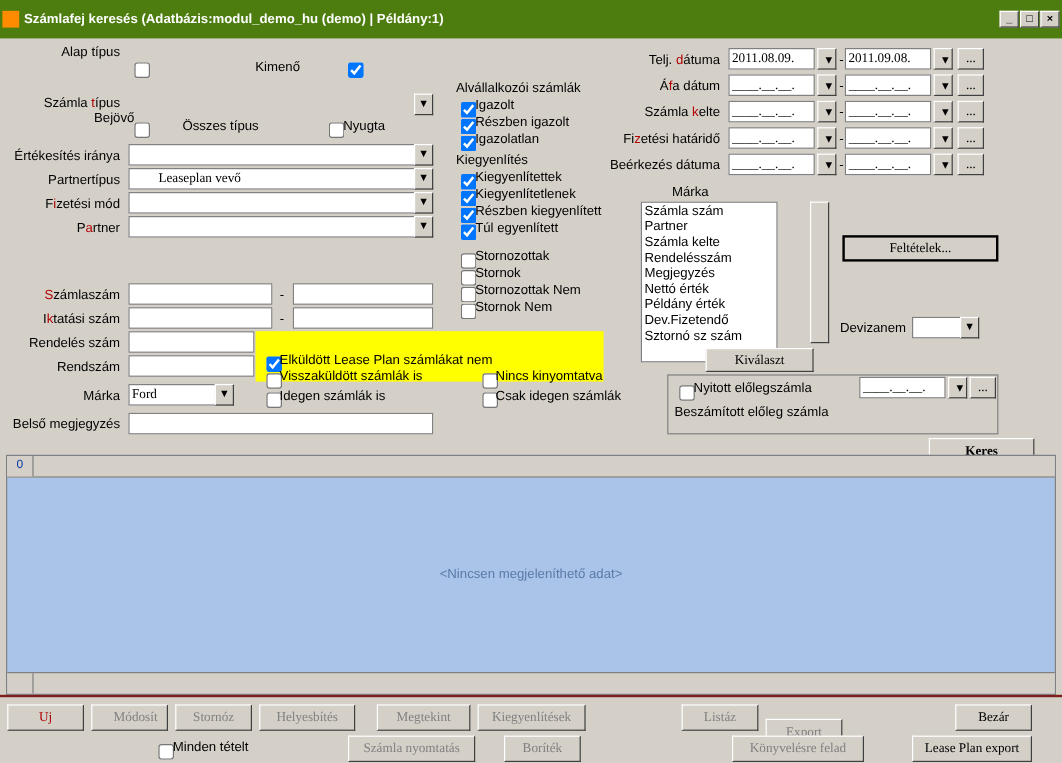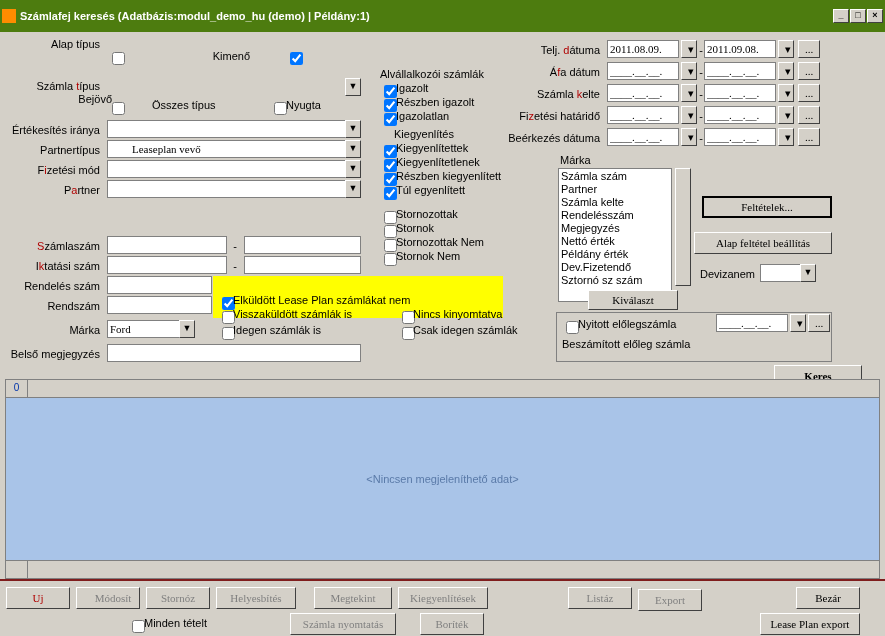--- a/index.html
+++ b/index.html
@@ -240,21 +240,21 @@
   <span class="chk-lbl" style="left:413px; top:292px;">Csak idegen számlák</span>
 
   <span class="grp-legend" style="left:378px; top:36px;">Alvállalkozói számlák</span>
   <input type="checkbox" class="chk" style="left: 380px; top: 50px;" checked="">
   <span class="chk-lbl" style="left:396px; top:50px;">Igazolt</span>
   <input type="checkbox" class="chk" style="left: 380px; top: 64px;" checked="">
   <span class="chk-lbl" style="left:396px; top:64px;">Részben igazolt</span>
   <input type="checkbox" class="chk" style="left: 380px; top: 78px;" checked="">
   <span class="chk-lbl" style="left:396px; top:78px;">Igazolatlan</span>
 
-  <span class="grp-legend" style="left:392px; top:96px;text-align:center;">Kiegyenlítés</span>
+  <span class="grp-legend" style="left:378px; top:96px;text-align:center;">Kiegyenlítés</span>
   <input type="checkbox" class="chk" style="left: 380px; top: 110px;" checked="">
   <span class="chk-lbl" style="left:396px; top:110px;">Kiegyenlítettek</span>
   <input type="checkbox" class="chk" style="left: 380px; top: 124px;" checked="">
   <span class="chk-lbl" style="left:396px; top:124px;">Kiegyenlítetlenek</span>
   <input type="checkbox" class="chk" style="left: 380px; top: 138px;" checked="">
   <span class="chk-lbl" style="left:396px; top:138px;">Részben kiegyenlített</span>
   <input type="checkbox" class="chk" style="left: 380px; top: 152px;" checked="">
   <span class="chk-lbl" style="left:396px; top:152px;">Túl egyenlített</span>
 
   <input type="checkbox" class="chk" style="left: 380px; top: 176px;">
@@ -308,36 +308,35 @@
 
   <span class="lbl" style="left:508px; top:100px; width:92px;">Beérkezés dátuma</span>
   <input class="inp" style="left: 607px; top: 96px; width: 72px;" value="____.__.__.">
   <button class="btn" style="left:681px; top:96px; width:16px; height:18px;">▾</button>
   <span class="lbl" style="left:697px; top:100px; width:6px;">-</span>
   <input class="inp" style="left: 704px; top: 96px; width: 72px;" value="____.__.__.">
   <button class="btn" style="left:778px; top:96px; width:16px; height:18px;">▾</button>
   <button class="btn" style="left:798px; top:96px; width:22px; height:18px;">...</button>
 
   <span class="grp-legend" style="left:558px; top:122px;">Márka</span>
-  <div class="listbox" style="left:558px; top:136px; width:114px; height:134px;" id="mezok-list">
+  <div class="listbox" style="left:534px; top:136px; width:114px; height:134px;" id="mezok-list">
       <div>Számla szám</div>
       <div>Partner</div>
       <div>Számla kelte</div>
       <div>Rendelésszám</div>
       <div>Megjegyzés</div>
       <div>Nettó érték</div>
       <div>Példány érték</div>
       <div>Dev.Fizetendő</div>
       <div>Sztornó sz szám</div>
     </div>
   <button class="btn" style="left:675px; top:136px; width:16px; height:118px;"></button>
   <button class="btn" style="left:588px; top:258px; width:90px; height:20px;">Kiválaszt</button>
 
   <button class="btn" style="left:702px; top:164px; width:130px; height:22px; font-weight:normal; border:2px solid #000;">Feltételek...</button>
-  <button class="btn" style="left:694px; top:200px; width:138px; height:22px;">Alap feltétel beállítás</button>
   <span class="lbl" style="left:700px; top:236px; width:56px; text-align:left;">Devizanem</span>
   <input class="inp" style="left: 760px; top: 232px; width: 56px;">
   <span class="sel-arrow" style="left:800px; top:232px;">▼</span>
 
   <div style="position:absolute; left:556px; top:280px; width:276px; height:50px; border:1px solid #808080;"></div>
   <input type="checkbox" class="chk" style="left: 562px; top: 286px;">
   <span class="chk-lbl" style="left:578px; top:286px;">Nyitott előlegszámla</span>
   <input class="inp" style="left: 716px; top: 282px; width: 72px;" value="____.__.__.">
   <button class="btn" style="left:790px; top:282px; width:16px; height:18px;">▾</button>
   <button class="btn" style="left:808px; top:282px; width:22px; height:18px;">...</button>
@@ -357,21 +356,22 @@
 </div>
 
 <div class="bottom-bar">
   <button class="btn" style="left:6px; top:6px; width:64px; color:#b00000;">Uj</button>
   <button class="btn disabled" style="left:76px; top:6px; width:64px;padding-left:16px;">Módosít</button>
   <button class="btn disabled" style="left:146px; top:6px; width:64px;">Stornóz</button>
   <button class="btn disabled" style="left:216px; top:6px; width:80px;">Helyesbítés</button>
   <button class="btn disabled" style="left:314px; top:6px; width:78px;">Megtekint</button>
   <button class="btn disabled" style="left:398px; top:6px; width:90px;">Kiegyenlítések</button>
   <button class="btn disabled" style="left:568px; top:6px; width:64px;">Listáz</button>
-  <button class="btn disabled" style="left:638px; top:8px; width:64px;">Export</button>
+  <button class="btn disabled" style="left:638px; top:18px; width:64px;">Export</button>
   <button class="btn" style="left:796px; top:6px; width:64px;">Bezár</button>
 
   <input type="checkbox" class="chk" style="left: 128px; top: 36px;">
   <span class="chk-lbl" style="left:144px; top:36px;">Minden tételt</span>
   <button class="btn disabled" style="left:290px; top:32px; width:106px;">Számla nyomtatás</button>
   <button class="btn disabled" style="left:420px; top:32px; width:64px;">Boríték</button>
+  <button class="btn disabled" style="left:610px; top:32px; width:110px;">Könyvelésre felad</button>
   <button class="btn" style="left:760px; top:32px; width:100px;">Lease Plan export</button>
 </div>
 
 </body></html>

